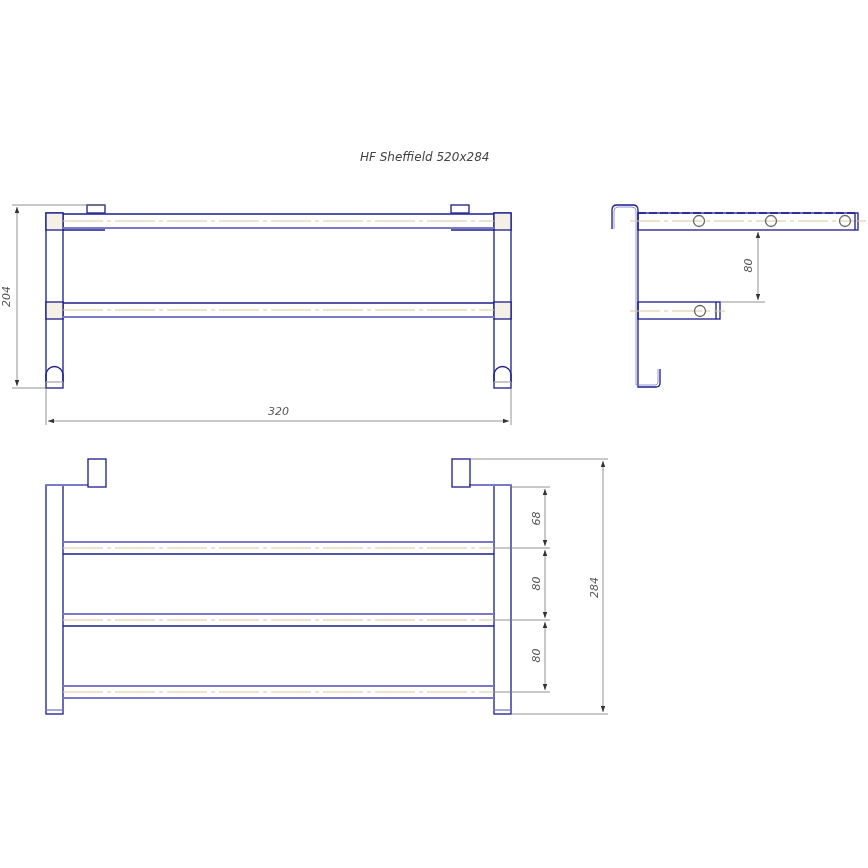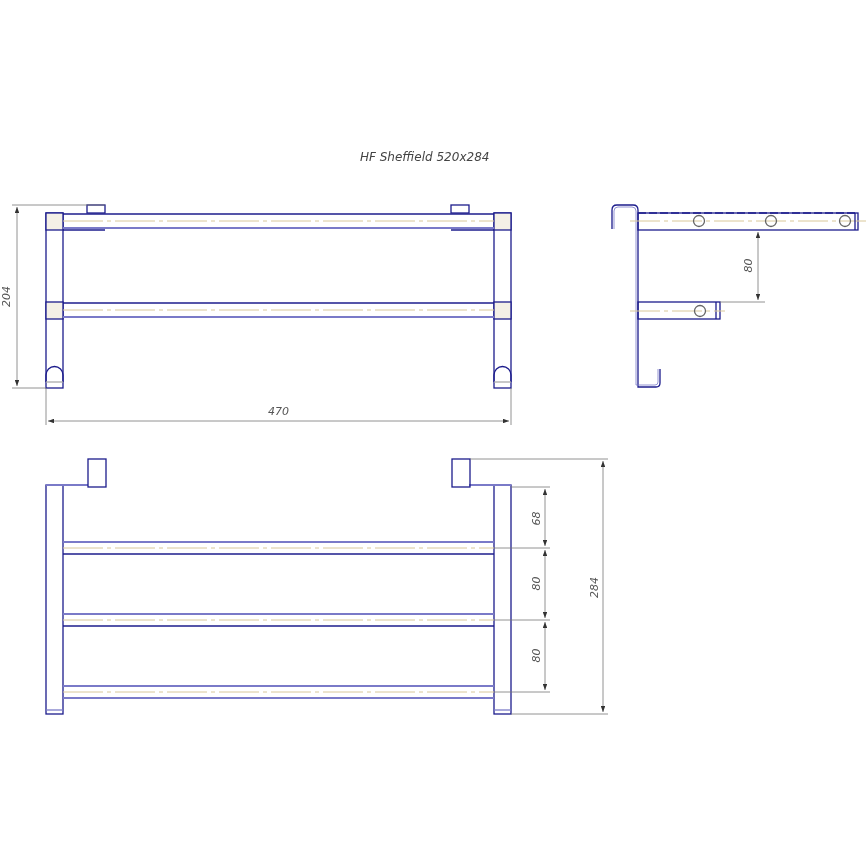--- a/index.html
+++ b/index.html
@@ -113,18 +113,18 @@
     <line x1="494" y1="692" x2="550" y2="692"></line>
     <line x1="511" y1="714" x2="608" y2="714"></line>
     <line x1="545" y1="489" x2="545" y2="546" marker-start="url(#arr)" marker-end="url(#arr)"></line>
     <line x1="545" y1="550" x2="545" y2="618" marker-start="url(#arr)" marker-end="url(#arr)"></line>
     <line x1="545" y1="622" x2="545" y2="690" marker-start="url(#arr)" marker-end="url(#arr)"></line>
     <line x1="603" y1="461" x2="603" y2="712" marker-start="url(#arr)" marker-end="url(#arr)"></line>
   </g>
 </svg>
 
 <div class="dim rot" style="left:-4px;top:290px;">204</div>
-<div class="dim" style="left:268px;top:405px;">470</div>
+<div class="dim" style="left:268px;top:405px;">320</div>
 <div class="dim rot" style="left:741px;top:259px;">80</div>
 <div class="dim rot" style="left:529px;top:512px;">68</div>
 <div class="dim rot" style="left:529px;top:577px;">80</div>
 <div class="dim rot" style="left:529px;top:649px;">80</div>
 <div class="dim rot" style="left:584px;top:581px;">284</div>
 
 </body></html>

